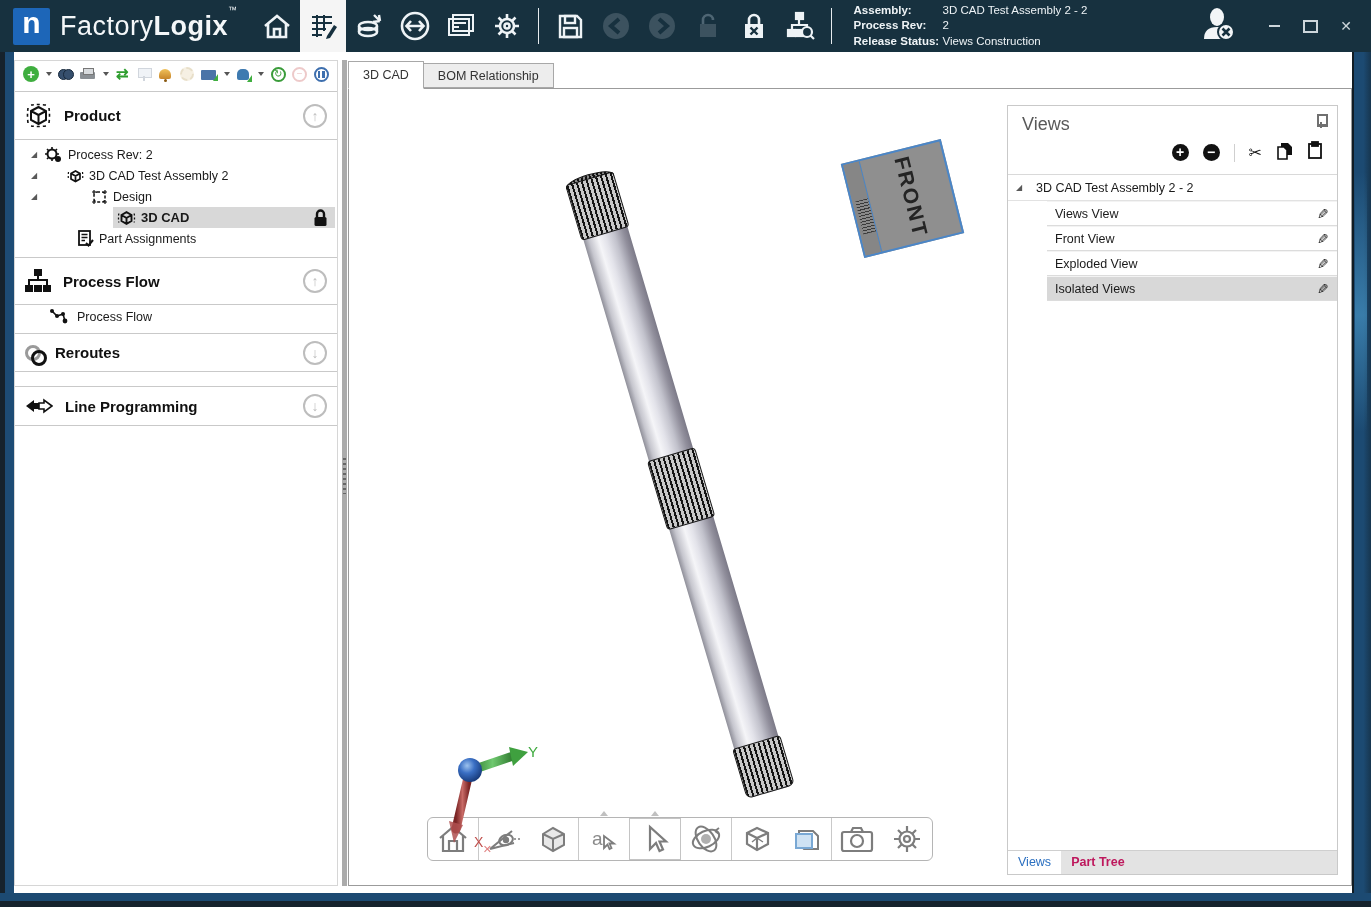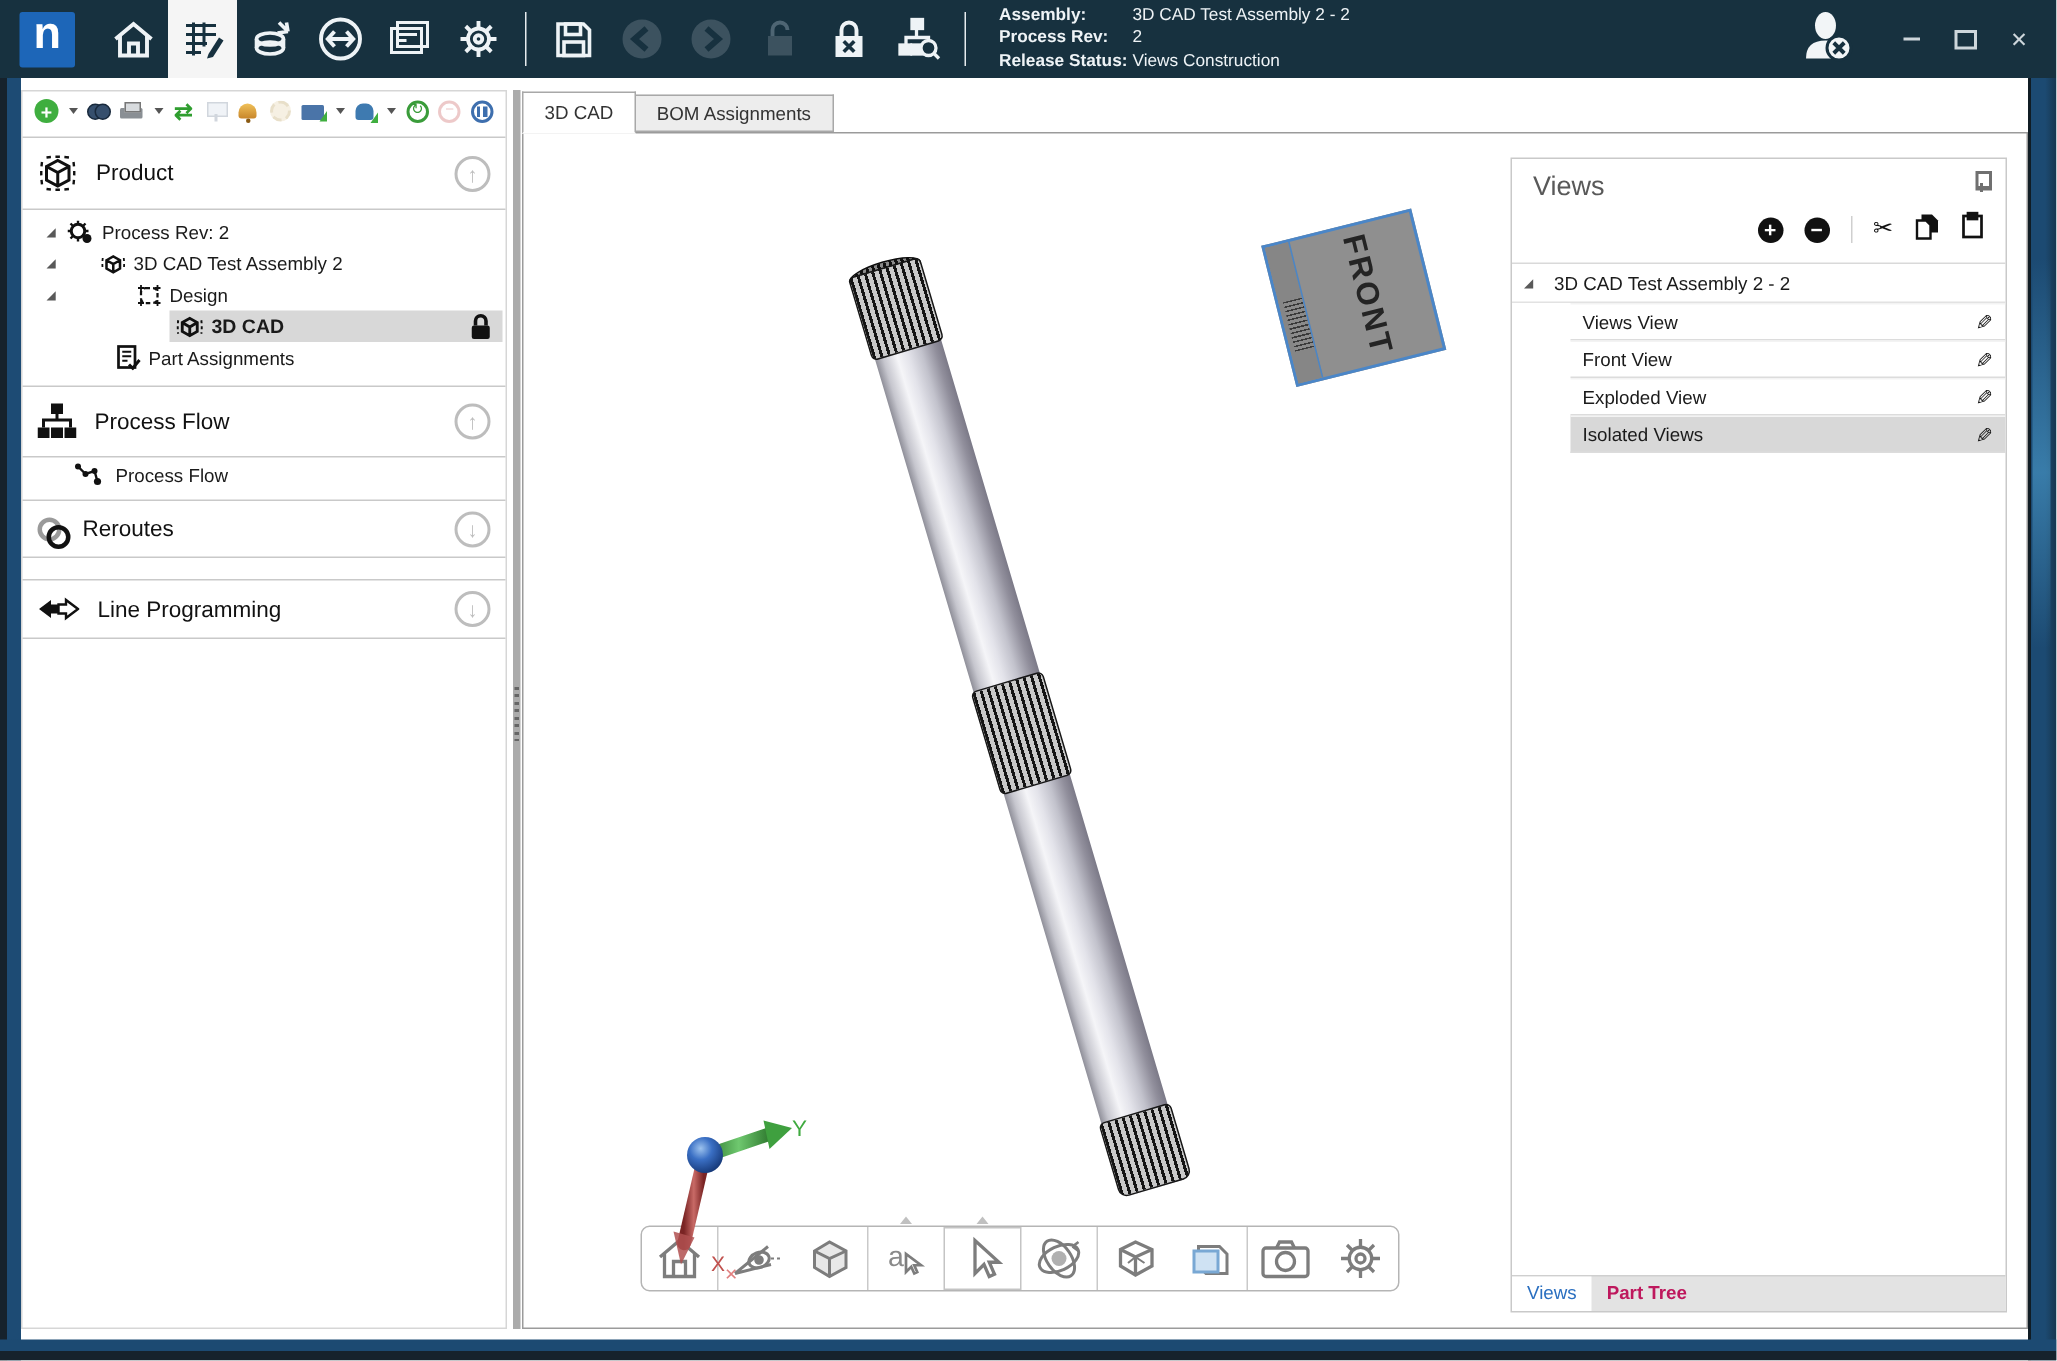--- a/index.html
+++ b/index.html
@@ -44,21 +44,21 @@
   
   .left-panel { position:absolute; left:14px; top:60px; width:324px; height:826px; background:#fff; border:1px solid #d6d6d6; }
   .lp-header { display:flex; align-items:center; justify-content:space-between; padding:8px 10px 4px 10px; }
   .lp-title { font-size:16px; color:#3c3c3c; }
   .lp-toolbar { display:flex; align-items:center; gap:6px; padding:4px 8px 8px 8px; border-bottom:1px solid #c9c9c9;}
   .mi { width:18px; height:18px; display:inline-flex; align-items:center; justify-content:center; font-size:13px; position:relative;}
   .mi.dim { opacity:.45; }
   .ico-circle { width:16px; height:16px; border-radius:50%; display:flex; align-items:center; justify-content:center; color:#fff; font-size:13px; font-weight:bold; line-height:1;}
   .caret-dn { width:0; height:0; border-left:3.5px solid transparent; border-right:3.5px solid transparent; border-top:4px solid #555; margin-left:1px;}
   .section-hd { display:flex; align-items:center; padding:10px 10px; border-bottom:1px solid #c9c9c9; position:relative;}
-  .section-hd .sec-label { font-size:15px; font-weight:400; color:#111; margin-left:12px; }
+  .section-hd .sec-label { font-size:15px; font-weight:700; color:#111; margin-left:12px; }
   .rnd-btn { position:absolute; right:10px; width:24px; height:24px; border:2px solid #bdbdbd; border-radius:50%;
              color:#bdbdbd; display:flex; align-items:center; justify-content:center; font-size:14px; font-weight:bold; background:#fff;}
   .tree { padding:4px 0 8px 0; font-size:12.5px; color:#1a1a1a; }
   .tree-row { display:flex; align-items:center; height:21px; position:relative; }
   .tree-row .expander { font-size:8px; color:#595959; width:10px; text-align:center; }
   .tree-row .lbl { margin-left:5px; }
   .tree-row.selected-row .hl { position:absolute; left:98px; right:2px; top:0; bottom:0; background:#d8d8d8; }
   .tree-row.selected-row .lbl { font-weight:700; font-size:13px; }
   .tree-row * { position:relative; }
   .subitem-row { display:flex; align-items:center; height:24px; font-size:12.5px; color:#1a1a1a; padding-left:34px;}
@@ -164,20 +164,21 @@
   .chain::before{ content:""; position:absolute; left:0; top:0; width:10px; height:10px; border:3.5px solid #9a9a9a; border-radius:50%;}
   .chain::after{ content:""; position:absolute; left:6px; top:5px; width:10px; height:10px; border:3.5px solid #111; border-radius:50%;}
 </style>
 </head>
 <body>
 
 <div class="titlebar">
   <div class="logo">
       <span>n</span>
     </div>
+  <div class="brand"><span class="light">Factory</span><span class="bold">Logix</span><sup>™</sup></div>
 
   <div class="nav">
     <div class="nav-btn">
       <svg width="30" height="28" fill="none" stroke-width="2.6">
           <path d="M3 14 L15 4 L27 14"></path>
           <path d="M6 12 V25 H24 V12"></path>
           <path d="M12 25 V17 H18 V25"></path>
         </svg>
     </div>
     <div class="nav-btn active">
@@ -455,21 +456,21 @@
 
 <div class="splitter">
     <div class="dots"></div>
   </div>
 
 <div class="tabs">
   <div class="tab active">
       <span>3D CAD</span>
     </div>
   <div class="tab inactive">
-      <span>BOM Assignments</span>
+      <span>BOM Relationship</span>
     </div>
 </div>
 
 <div class="viewport"></div>
 
 <div class="shaft">
   <div class="shaft-topcap"></div>
   <div class="knurl top"></div>
   <div class="knurl mid"></div>
   <div class="knurl bot"></div>

